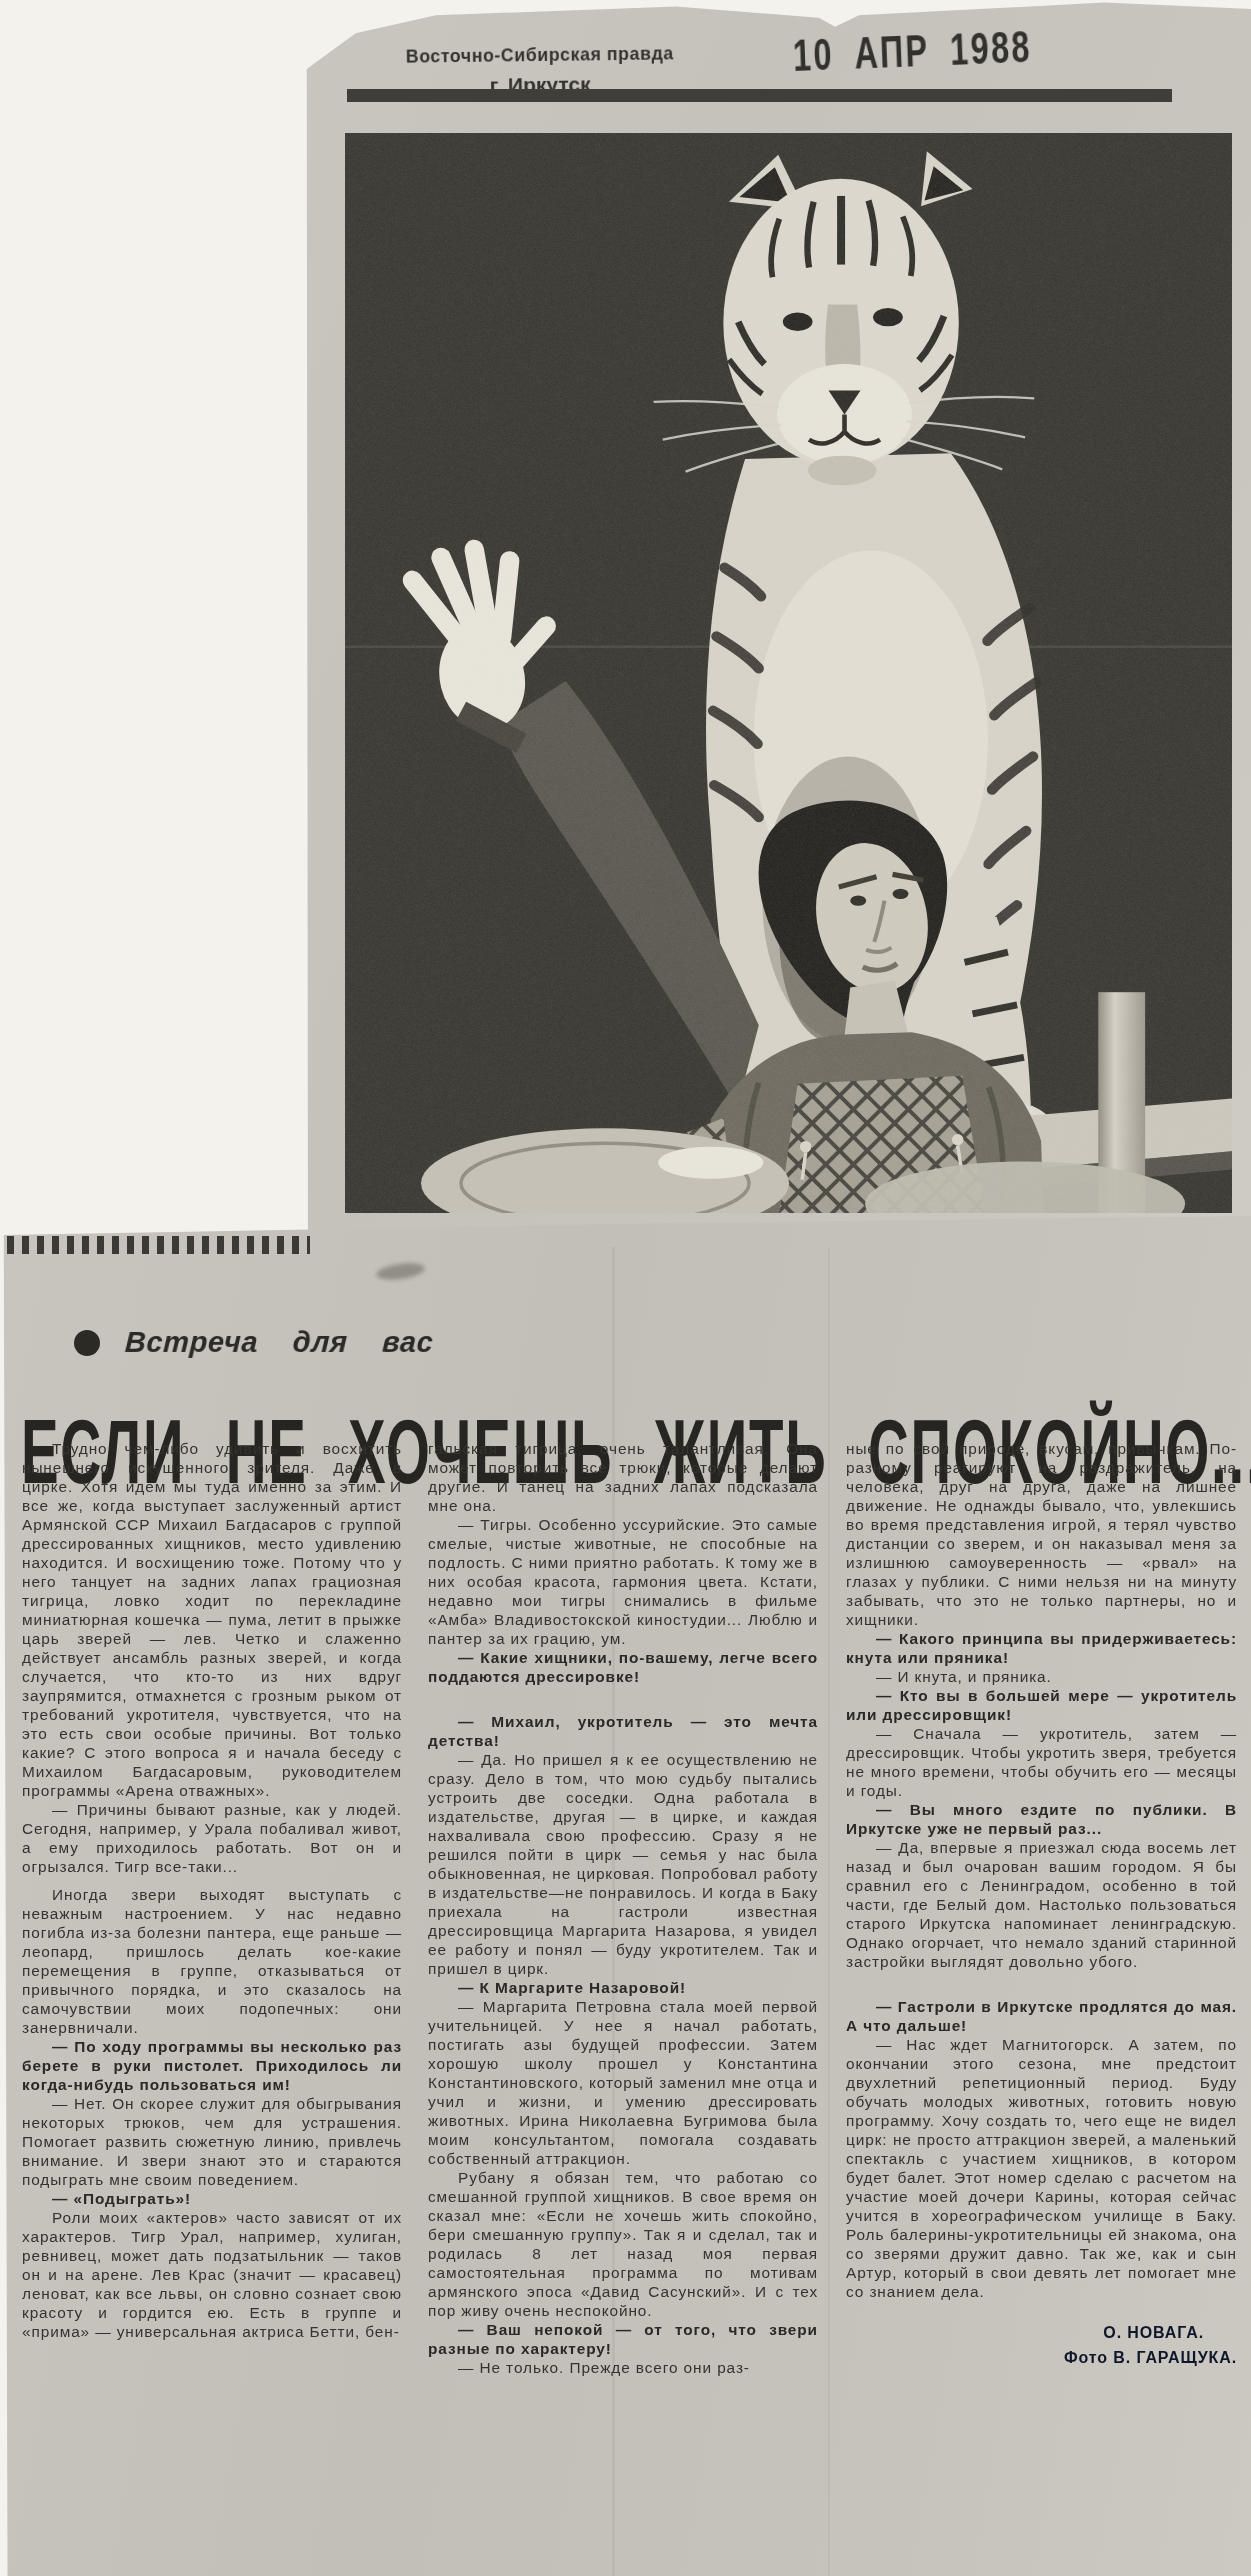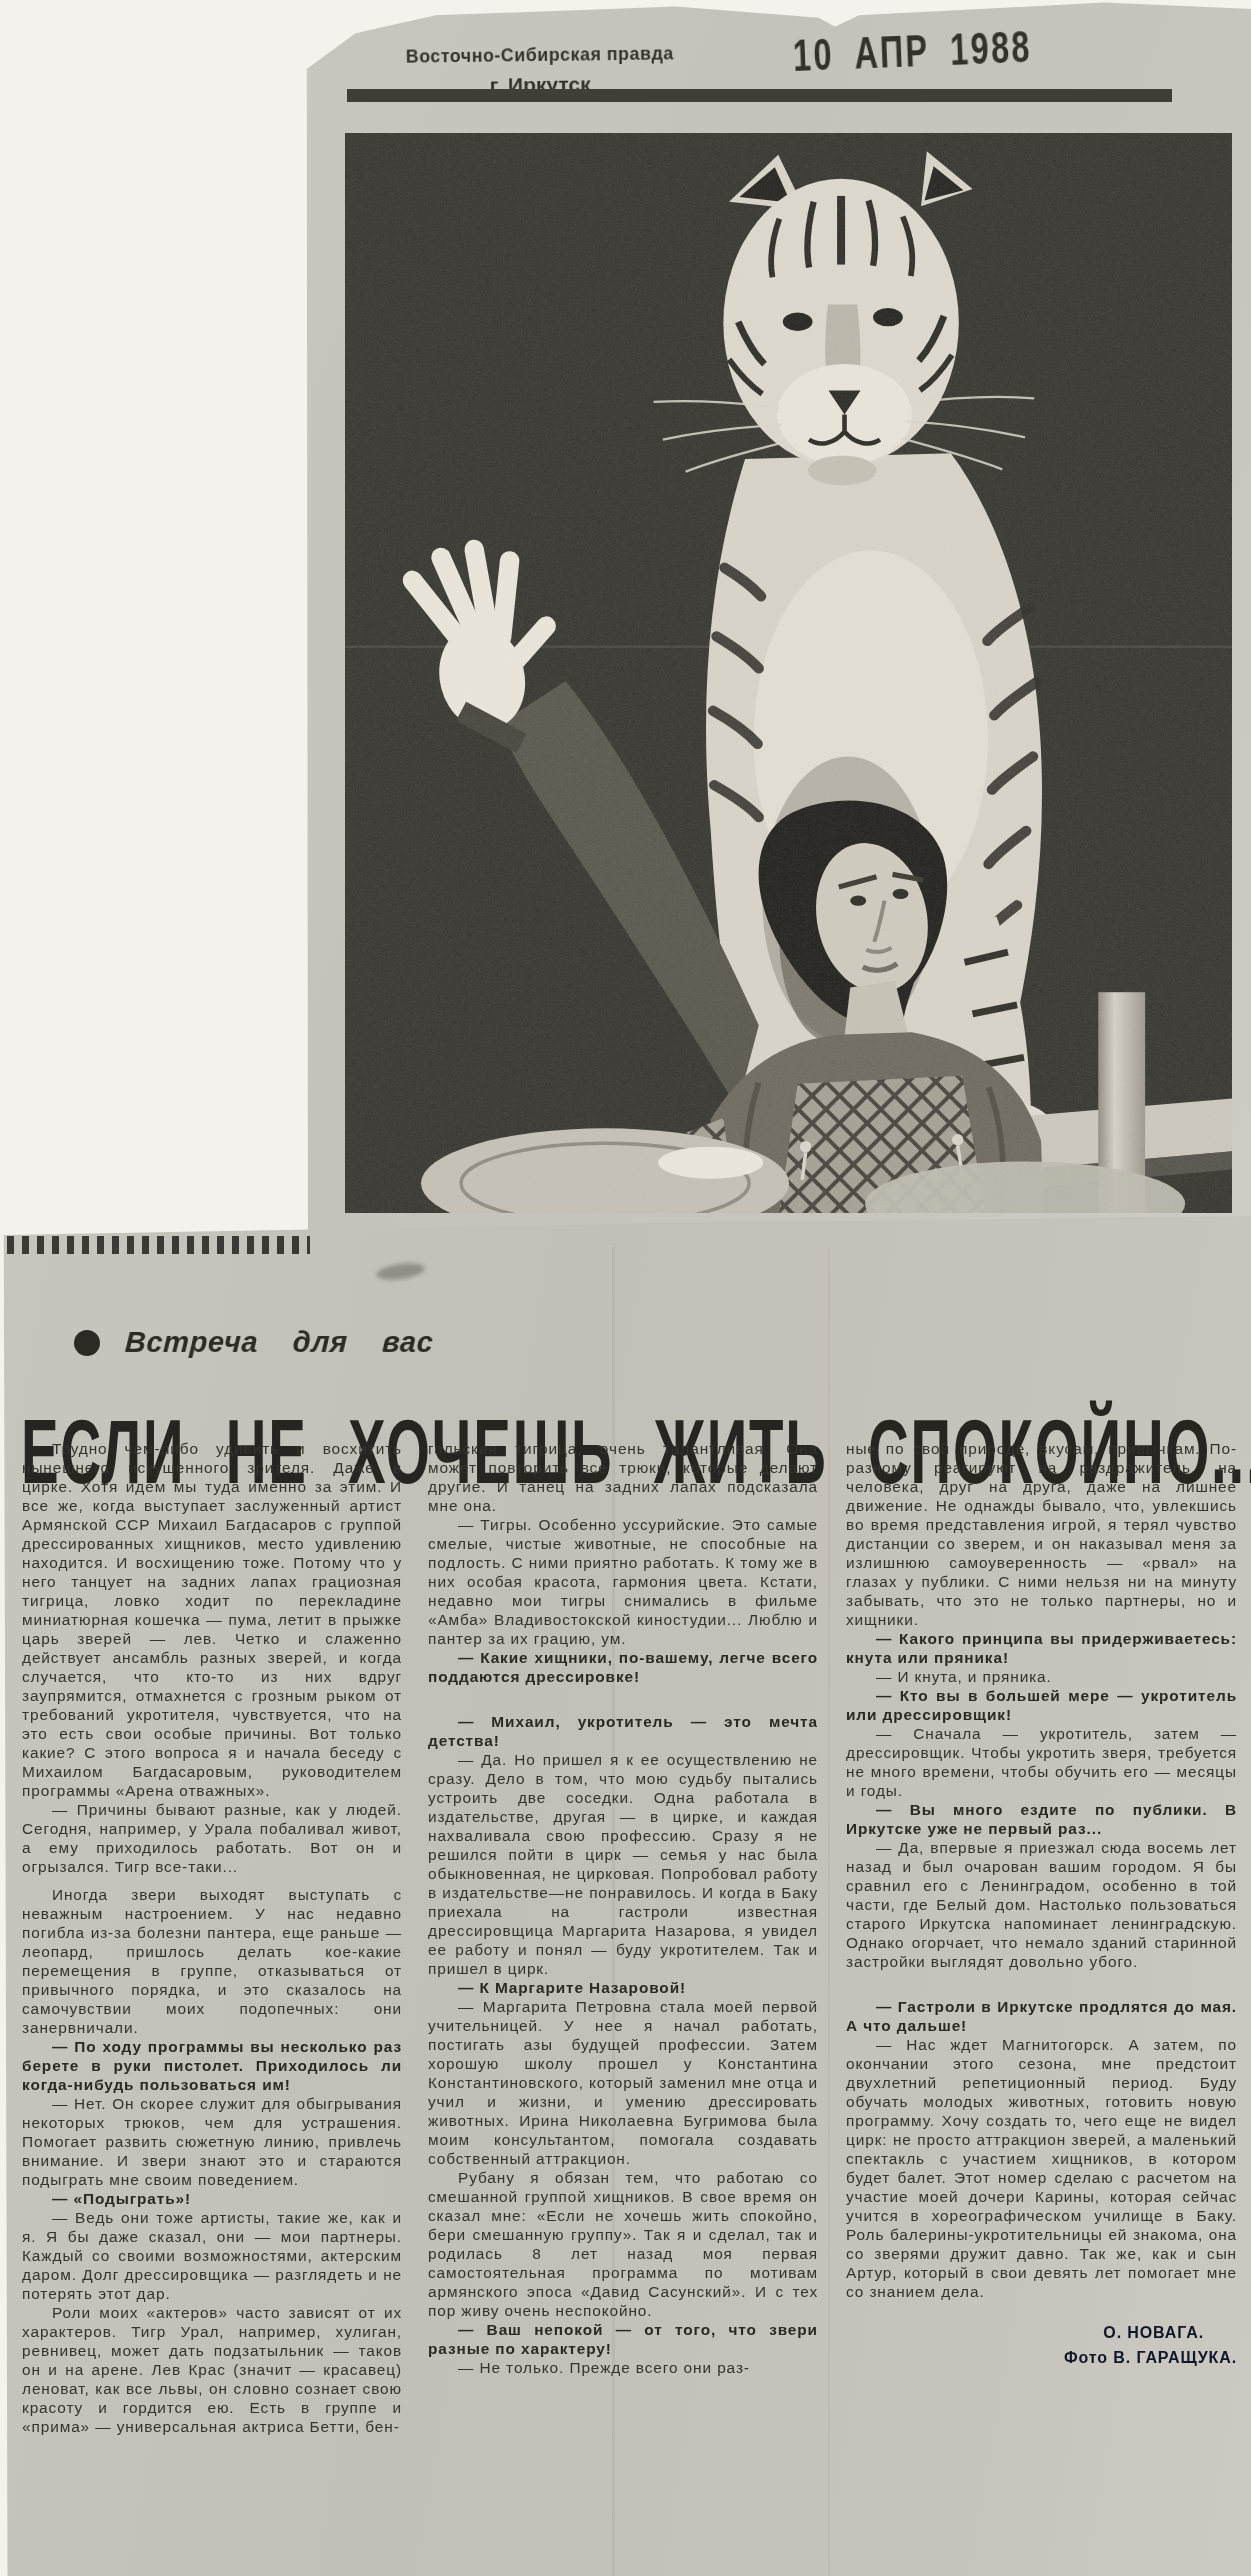--- a/index.html
+++ b/index.html
@@ -243,21 +243,20 @@
 <div id="headline">ЕСЛИ  НЕ  ХОЧЕШЬ  ЖИТЬ  СПОКОЙНО...</div>
 
 <div class="col" id="col1">
   <div class="paras">
       <p class="para">Трудно чем-либо удивить и восхитить нынешнего искушенного зрителя. Даже в цирке. Хотя идем мы туда именно за этим. И все же, когда выступает заслуженный артист Армянской ССР Михаил Багдасаров с группой дрессированных хищников, место удивлению находится. И восхищению тоже. Потому что у него танцует на задних лапах грациозная тигрица, ловко ходит по перекладине миниатюрная кошечка — пума, летит в прыжке царь зверей — лев. Четко и слаженно действует ансамбль разных зверей, и когда случается, что кто-то из них вдруг заупрямится, отмахнется с грозным рыком от требований укротителя, чувствуется, что на это есть свои особые причины. Вот только какие? С этого вопроса я и начала беседу с Михаилом Багдасаровым, руководителем программы «Арена отважных».</p>
       <p class="para">— Причины бывают разные, как у людей. Сегодня, например, у Урала побаливал живот, а ему приходилось работать. Вот он и огрызался. Тигр все-таки...</p>
       <p class="para gap1">Иногда звери выходят выступать с неважным настроением. У нас недавно погибла из-за болезни пантера, еще раньше — леопард, пришлось делать кое-какие перемещения в группе, отказываться от привычного порядка, и это сказалось на самочувствии моих подопечных: они занервничали.</p>
       <p class="para q">— По ходу программы вы несколько раз берете в руки пистолет. Приходилось ли когда-нибудь пользоваться им!</p>
       <p class="para">— Нет. Он скорее служит для обыгрывания некоторых трюков, чем для устрашения. Помогает развить сюжетную линию, привлечь внимание. И звери знают это и стараются подыграть мне своим поведением.</p>
       <p class="para q">— «Подыграть»!</p>
-      <p class="para">— Ведь они тоже артисты, такие же, как и я. Я бы даже сказал, они — мои партнеры. Каждый со своими возможностями, актерским даром. Долг дрессировщика — разглядеть и не потерять этот дар.</p>
       <p class="para">Роли моих «актеров» часто зависят от их характеров. Тигр Урал, например, хулиган, ревнивец, может дать подзатыльник — таков он и на арене. Лев Крас (значит — красавец) леноват, как все львы, он словно сознает свою красоту и гордится ею. Есть в группе и «прима» — универсальная актриса Бетти, бен-</p>
     </div>
 </div>
 <div class="col" id="col2">
   <div class="paras">
       <p class="para noindent">гальская тигрица, очень талантливая. Она может повторить все трюки, которые делают другие. И танец на задних лапах подсказала мне она.</p>
       <p class="para">— Тигры. Особенно уссурийские. Это самые смелые, чистые животные, не способные на подлость. С ними приятно работать. К тому же в них особая красота, гармония цвета. Кстати, недавно мои тигры снимались в фильме «Амба» Владивостокской киностудии... Люблю и пантер за их грацию, ум.</p>
       <p class="para q">— Какие хищники, по-вашему, легче всего поддаются дрессировке!</p>
       <p class="para q gap2">— Михаил, укротитель — это мечта детства!</p>
       <p class="para">— Да. Но пришел я к ее осуществлению не сразу. Дело в том, что мою судьбу пытались устроить две соседки. Одна работала в издательстве, другая — в цирке, и каждая нахваливала свою профессию. Сразу я не решился пойти в цирк — семья у нас была обыкновенная, не цирковая. Попробовал работу в издательстве—не понравилось. И когда в Баку приехала на гастроли известная дрессировщица Маргарита Назарова, я увидел ее работу и понял — буду укротителем. Так и пришел в цирк.</p>

